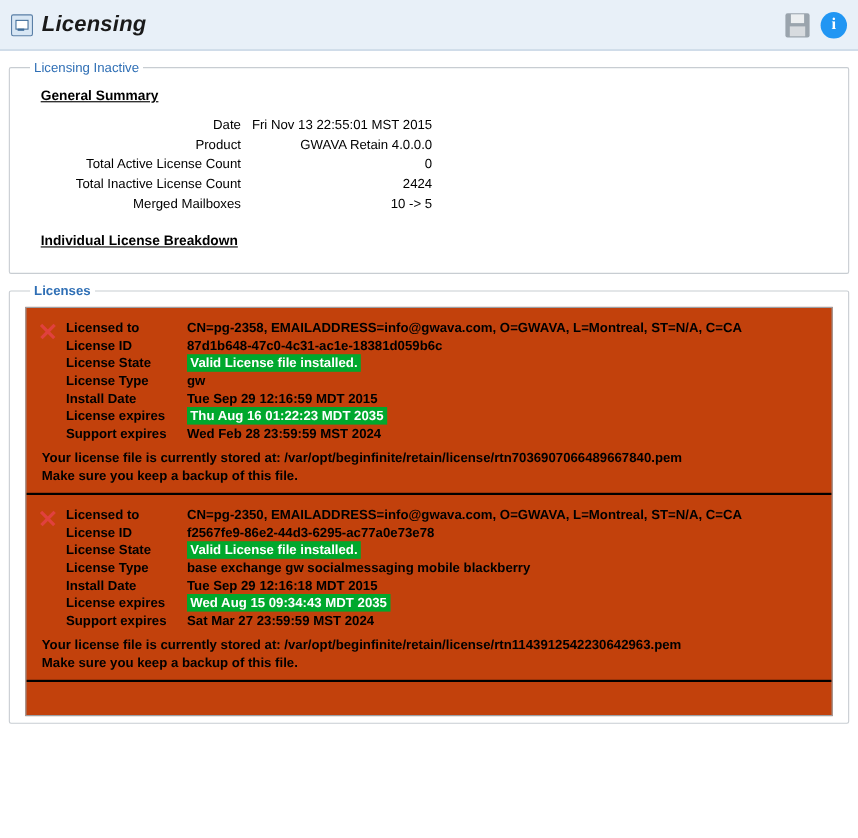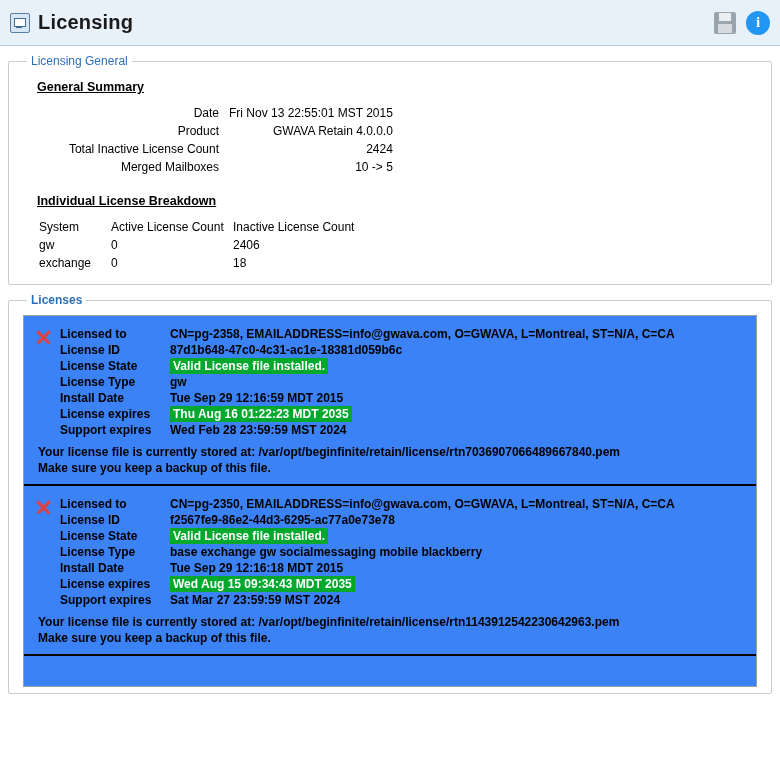--- a/index.html
+++ b/index.html
@@ -24,20 +24,21 @@
     display: flex;
     align-items: center;
     padding: 0 10px;
     box-sizing: border-box;
   }
   .header-left {
     display: flex;
     align-items: center;
     gap: 8px;
     flex: 1;
+    font-style: italic;
   }
   .app-icon {
     width: 18px;
     height: 18px;
     border: 1px solid #5a7fa6;
     background: #d7e6f4;
     border-radius: 2px;
     position: relative;
   }
   .app-icon:before {
@@ -161,21 +162,21 @@
     font-weight: normal;
     text-align: left;
     padding: 2px 0;
   }
   table.breakdown th.c1, table.breakdown td.c1 { width: 72px; }
   table.breakdown th.c2, table.breakdown td.c2 { width: 122px; }
 
   
   .license-list {
     border: 1px solid #9aa0a6;
-    background: #3b82f6;
+    background: #c2410c;
     margin-top: 2px;
     height: 372px;
     overflow: hidden;
     box-sizing: border-box;
   }
   .license-card {
     border-bottom: 2px solid #000000;
     padding: 10px 8px 8px 8px;
     box-sizing: border-box;
   }
@@ -242,66 +243,51 @@
   </div>
   <div class="header-right">
     <span class="save-icon"></span>
     <span class="info-icon">i</span>
   </div>
 </div>
 
 <div class="content">
 
   <fieldset class="panel">
-    <legend>Licensing General</legend>
+    <legend>Licensing Inactive</legend>
 
     <div class="section-title">General Summary</div>
 
     <table class="kv">
       <tbody>
           <tr>
         <td class="k">Date</td>
         <td class="v">Fri Nov 13 22:55:01 MST 2015</td>
       </tr>
       <tr>
         <td class="k">Product</td>
         <td class="v">GWAVA Retain 4.0.0.0</td>
       </tr>
       <tr>
+        <td class="k">Total Active License Count</td>
+        <td class="v">0</td>
+      </tr>
+      <tr>
         <td class="k">Total Inactive License Count</td>
         <td class="v">2424</td>
       </tr>
       <tr>
         <td class="k">Merged Mailboxes</td>
         <td class="v">10 -&gt; 5</td>
       </tr>
     </tbody>
       </table>
 
     <div class="section-title" style="margin-top:18px;">Individual License Breakdown</div>
 
-    <table class="breakdown">
-      <tbody>
-          <tr>
-        <th class="c1">System</th>
-        <th class="c2">Active License Count</th>
-        <th class="c3">Inactive License Count</th>
-      </tr>
-      <tr>
-        <td class="c1">gw</td>
-        <td class="c2">0</td>
-        <td class="c3">2406</td>
-      </tr>
-      <tr>
-        <td class="c1">exchange</td>
-        <td class="c2">0</td>
-        <td class="c3">18</td>
-      </tr>
-    </tbody>
-      </table>
   </fieldset>
 
   <fieldset class="panel" style="padding-bottom:6px;font-weight:bold;">
     <legend>Licenses</legend>
 
     <div class="licenses-wrap">
       <div class="license-list">
 
         <div class="license-card">
           <div class="license-top">

